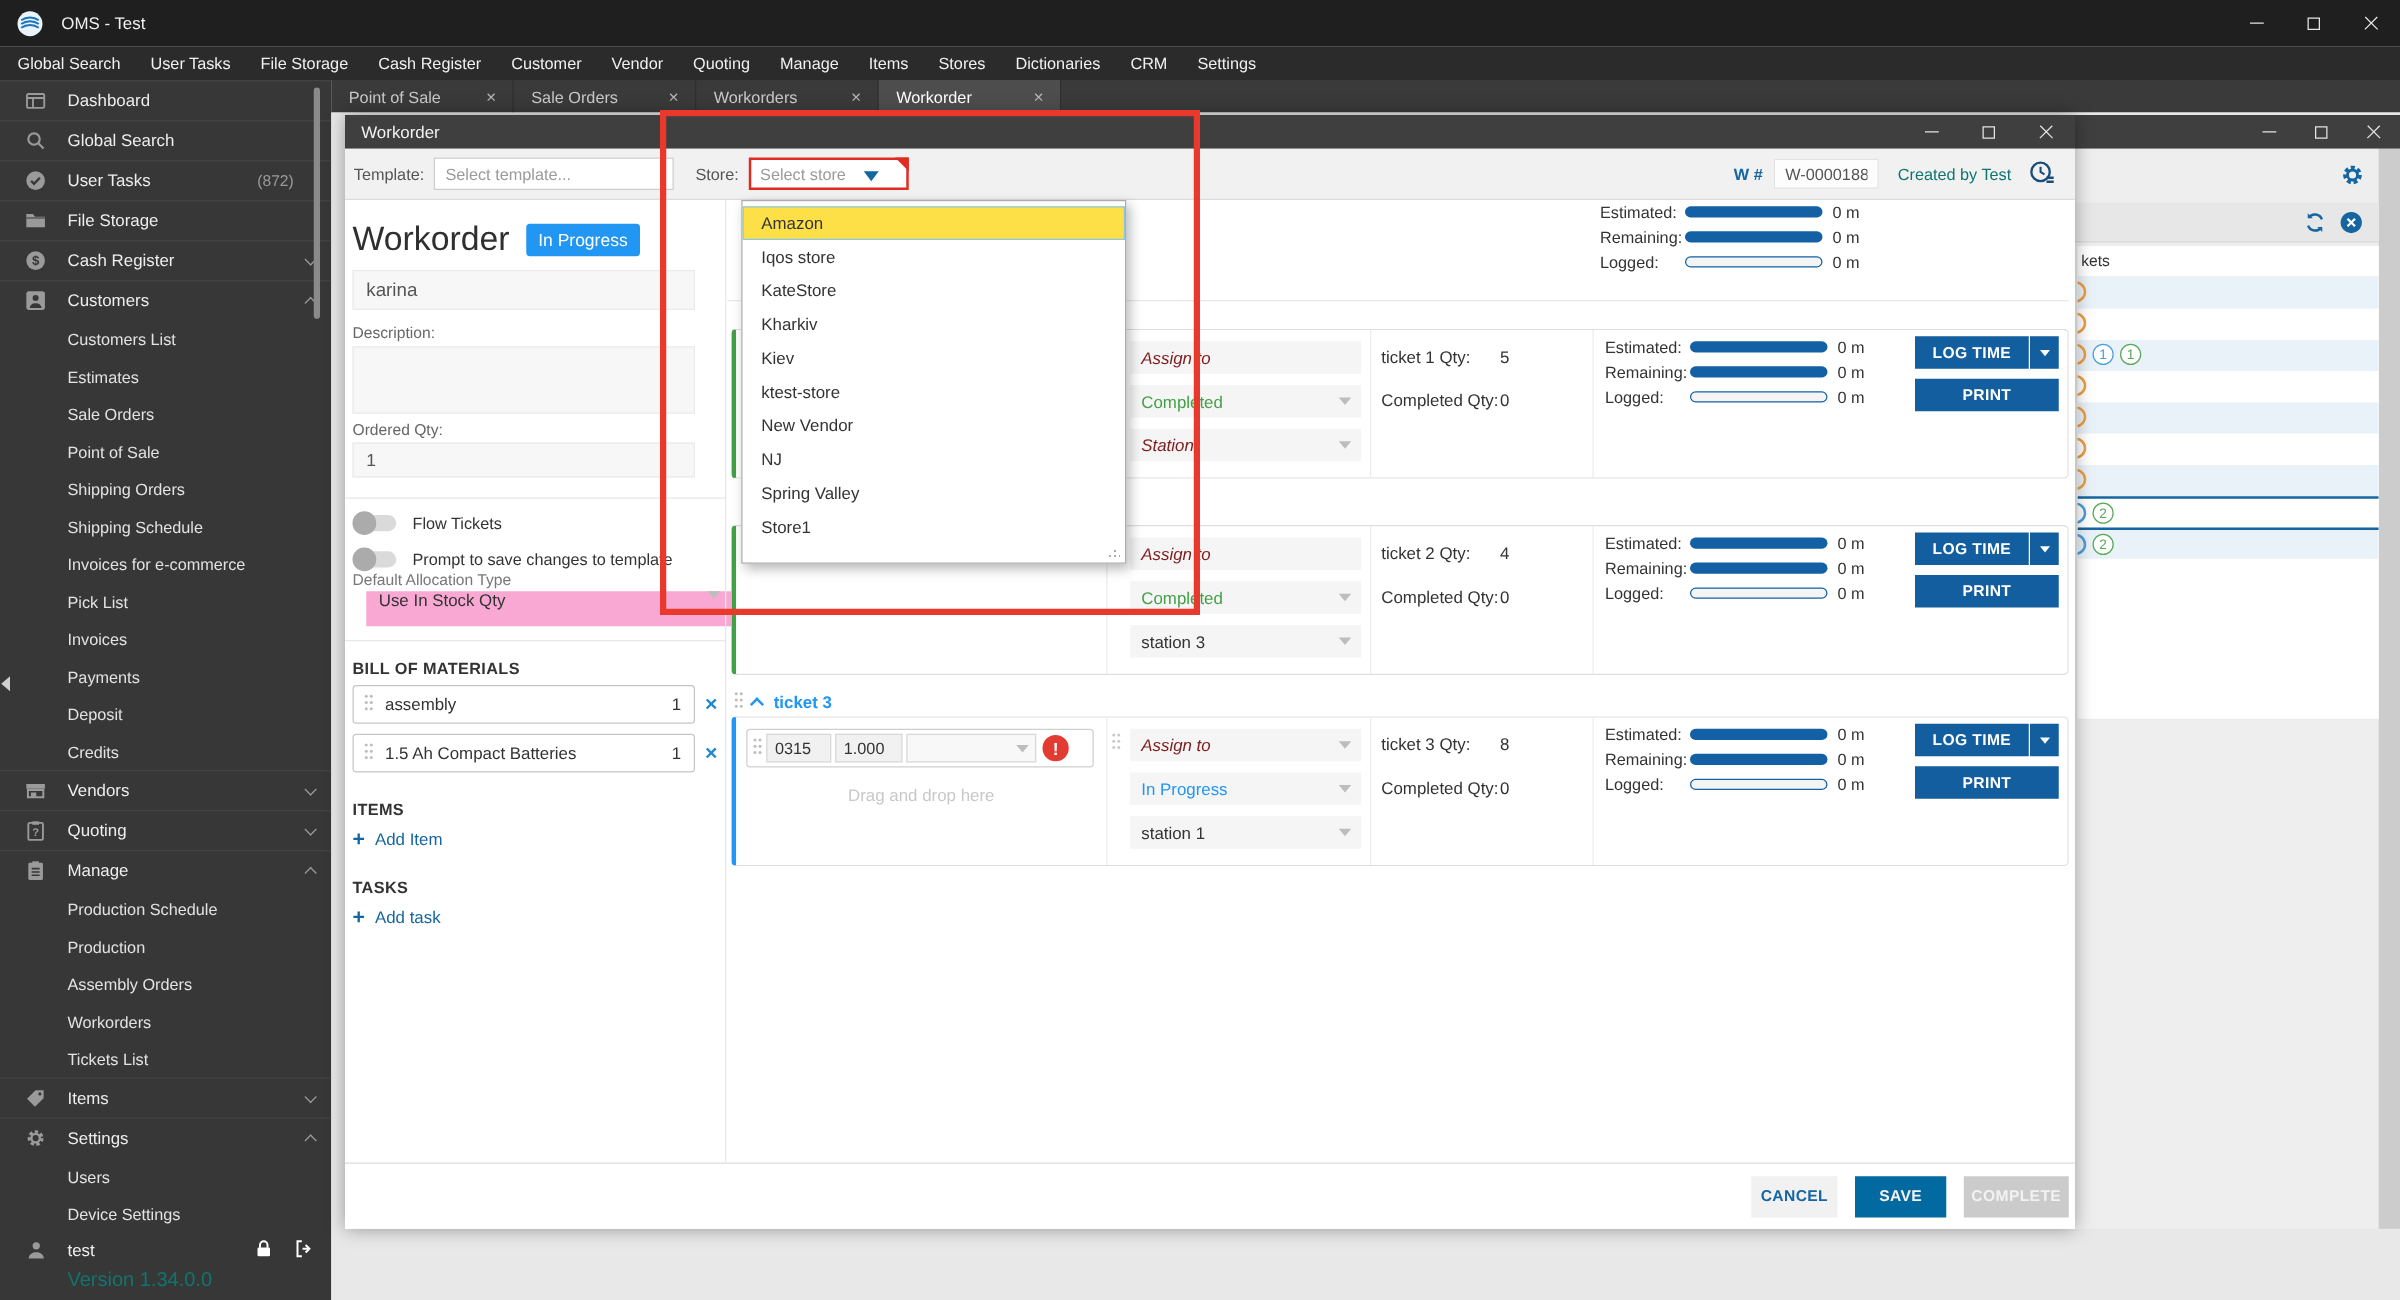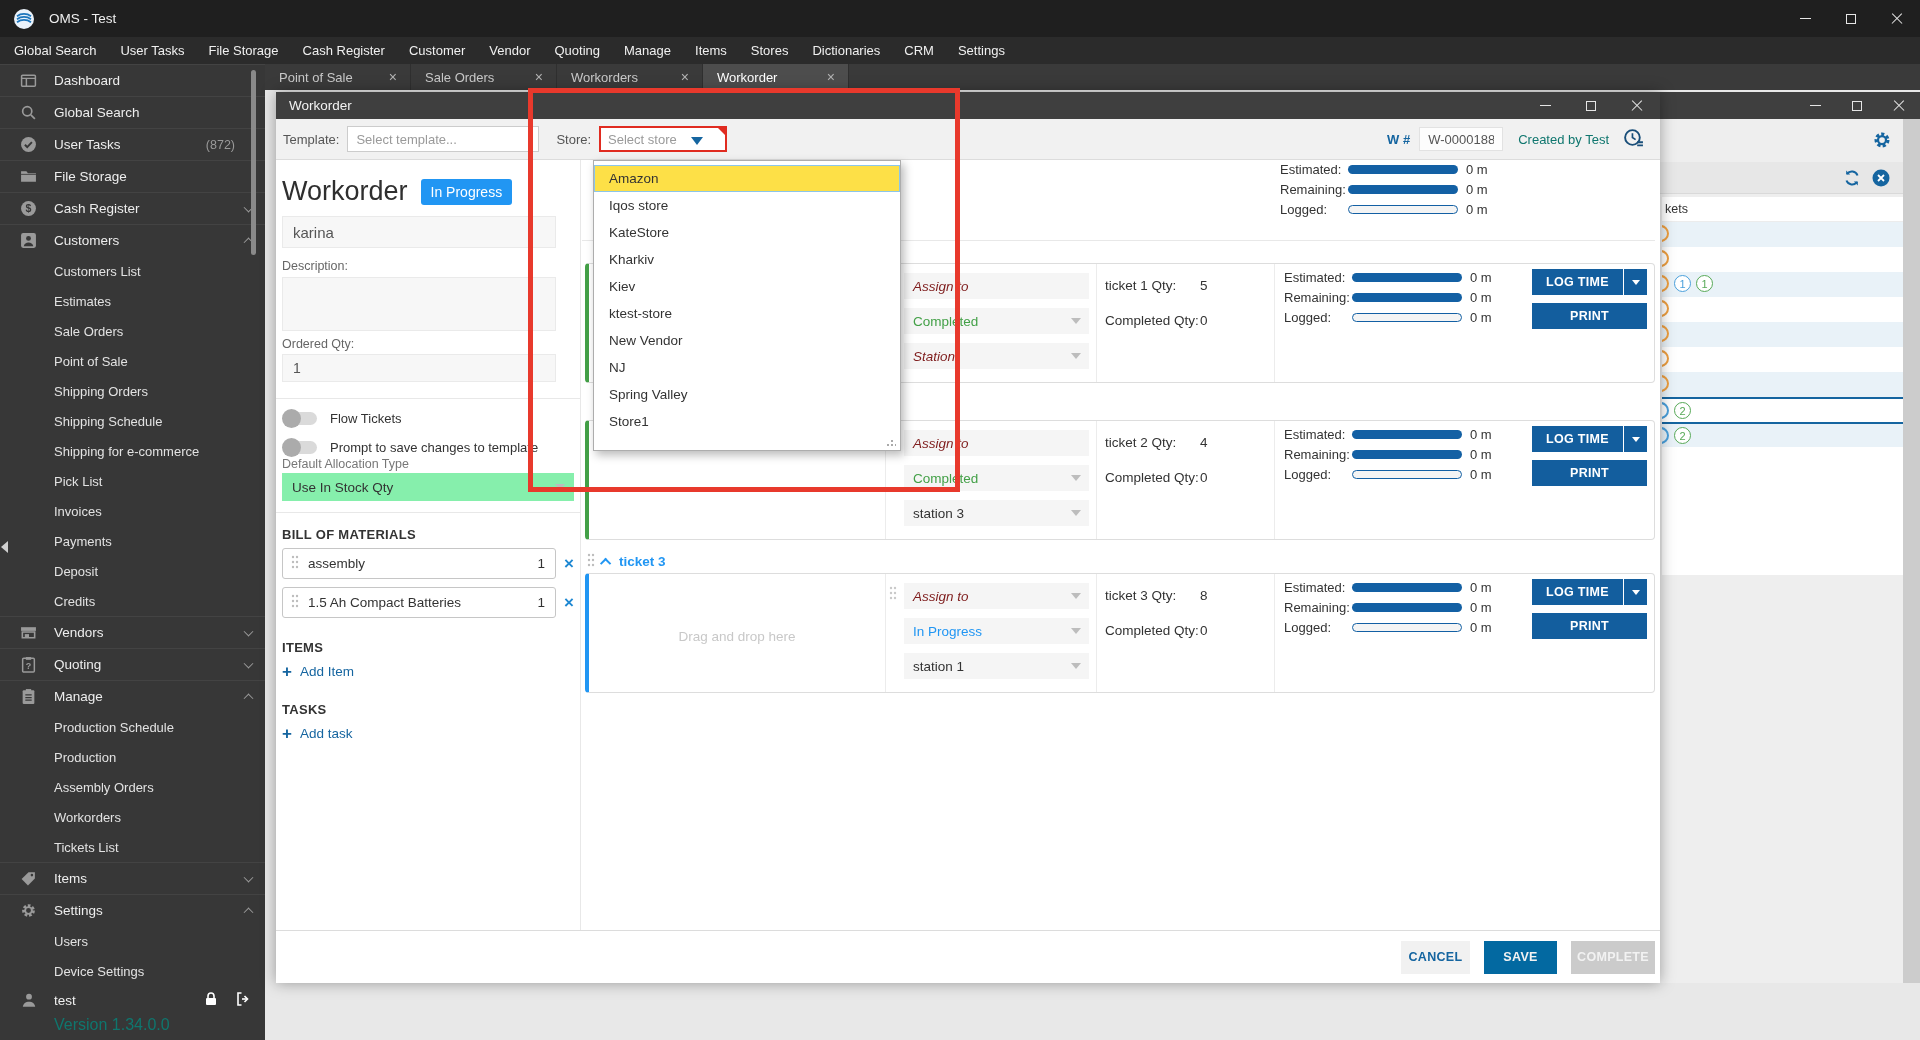--- a/index.html
+++ b/index.html
@@ -104,21 +104,21 @@
   .div1 { left:276px; top:398px; width:304px; }
   .div2 { left:276px; top:512px; width:304px; }
   .vdiv { left:580px; top:160px; width:1px; height:770px; background:#e8e8e8; }
 
   .toggles { left:283px; top:408px; display:flex; flex-direction:column; gap:9px; }
   .toggle-row { display:flex; align-items:center; height:20px; }
   .pill { position:relative; width:34px; height:13px; background:#dadada; border-radius:7px; margin-right:13px; }
   .knob { position:absolute; left:-1px; top:-3px; width:19px; height:19px; border-radius:50%; background:#ababab; }
   .toggle-label { font-size:13px; color:#333; }
   .alloc-label { left:282px; top:457px; color:#777; }
-  .alloc-sel { left:282px; top:473px; width:292px; height:28px; background:#86efac; display:flex; align-items:center; padding-left:10px; font-size:13.5px; color:#333; position:absolute; }
+  .alloc-sel { left:293px; top:473px; width:292px; height:28px; background:#f9a8d4; display:flex; padding-left:10px; font-size:13.5px; color:#333; position:absolute; }
   .tri-gray { width:0; height:0; border-left:5px solid transparent; border-right:5px solid transparent; border-top:6px solid #bdbdbd; }
   .alloc-sel .tri-gray { position:absolute; right:9px; }
 
   .sec-h { font-weight:bold; font-size:13px; color:#333; letter-spacing:.3px; }
   .bom-h { left:282px; top:527px; }
   .bom-list { left:282px; top:548px; width:300px; display:flex; flex-direction:column; gap:8px; position:absolute; }
   .bom-row { display:flex; align-items:center; }
   .bom-box { display:flex; align-items:center; width:274px; height:31px; background:#fff; border:1px solid #c6c6c6; border-radius:3px; padding:0 10px 0 8px; }
   .bom-name { margin-left:9px; font-size:13.5px; color:#333; flex:1; }
   .bom-qty { font-size:13.5px; color:#333; }
@@ -320,21 +320,21 @@
         <span class="sb-label">Shipping Orders</span>
 
       </div>
       <div class="sb-item sub">
 
         <span class="sb-label">Shipping Schedule</span>
 
       </div>
       <div class="sb-item sub">
 
-        <span class="sb-label">Shipping for e-commerce</span>
+        <span class="sb-label">Invoices for e-commerce</span>
 
       </div>
       <div class="sb-item sub">
 
         <span class="sb-label">Pick List</span>
 
       </div>
       <div class="sb-item sub">
 
         <span class="sb-label">Invoices</span>
@@ -860,20 +860,38 @@
                 <circle cx="6" cy="7" r="1.2"></circle>
                 <circle cx="2" cy="12" r="1.2"></circle>
                 <circle cx="6" cy="12" r="1.2"></circle>
               </g>
             </svg></span>
           <span class="t-chev"></span>
           <span class="t-title">ticket 3</span>
         </div>
         <div class="t-card">
           <div class="t-items">
+            <div class="t-itemrow">
+              <span><svg width="8" height="14" viewBox="0 0 8 14">
+                  <g fill="#bdbdbd">
+                    <circle cx="2" cy="2" r="1.2"></circle>
+                    <circle cx="6" cy="2" r="1.2"></circle>
+                    <circle cx="2" cy="7" r="1.2"></circle>
+                    <circle cx="6" cy="7" r="1.2"></circle>
+                    <circle cx="2" cy="12" r="1.2"></circle>
+                    <circle cx="6" cy="12" r="1.2"></circle>
+                  </g>
+                </svg></span>
+              <span class="t-cell t-code">0315</span>
+              <span class="t-cell t-q">1.000</span>
+              <span class="t-selbox">
+                <span class="tri-gray"></span>
+              </span>
+              <span class="err-ic">!</span>
+            </div>
             <div class="t-dragdrop">Drag and drop here</div>
           </div>
           <div class="t-assign">
             <span class="t-handle"><svg width="8" height="14" viewBox="0 0 8 14">
                 <g fill="#c9c9c9">
                   <circle cx="2" cy="2" r="1.2"></circle>
                   <circle cx="6" cy="2" r="1.2"></circle>
                   <circle cx="2" cy="7" r="1.2"></circle>
                   <circle cx="6" cy="7" r="1.2"></circle>
                   <circle cx="2" cy="12" r="1.2"></circle>

